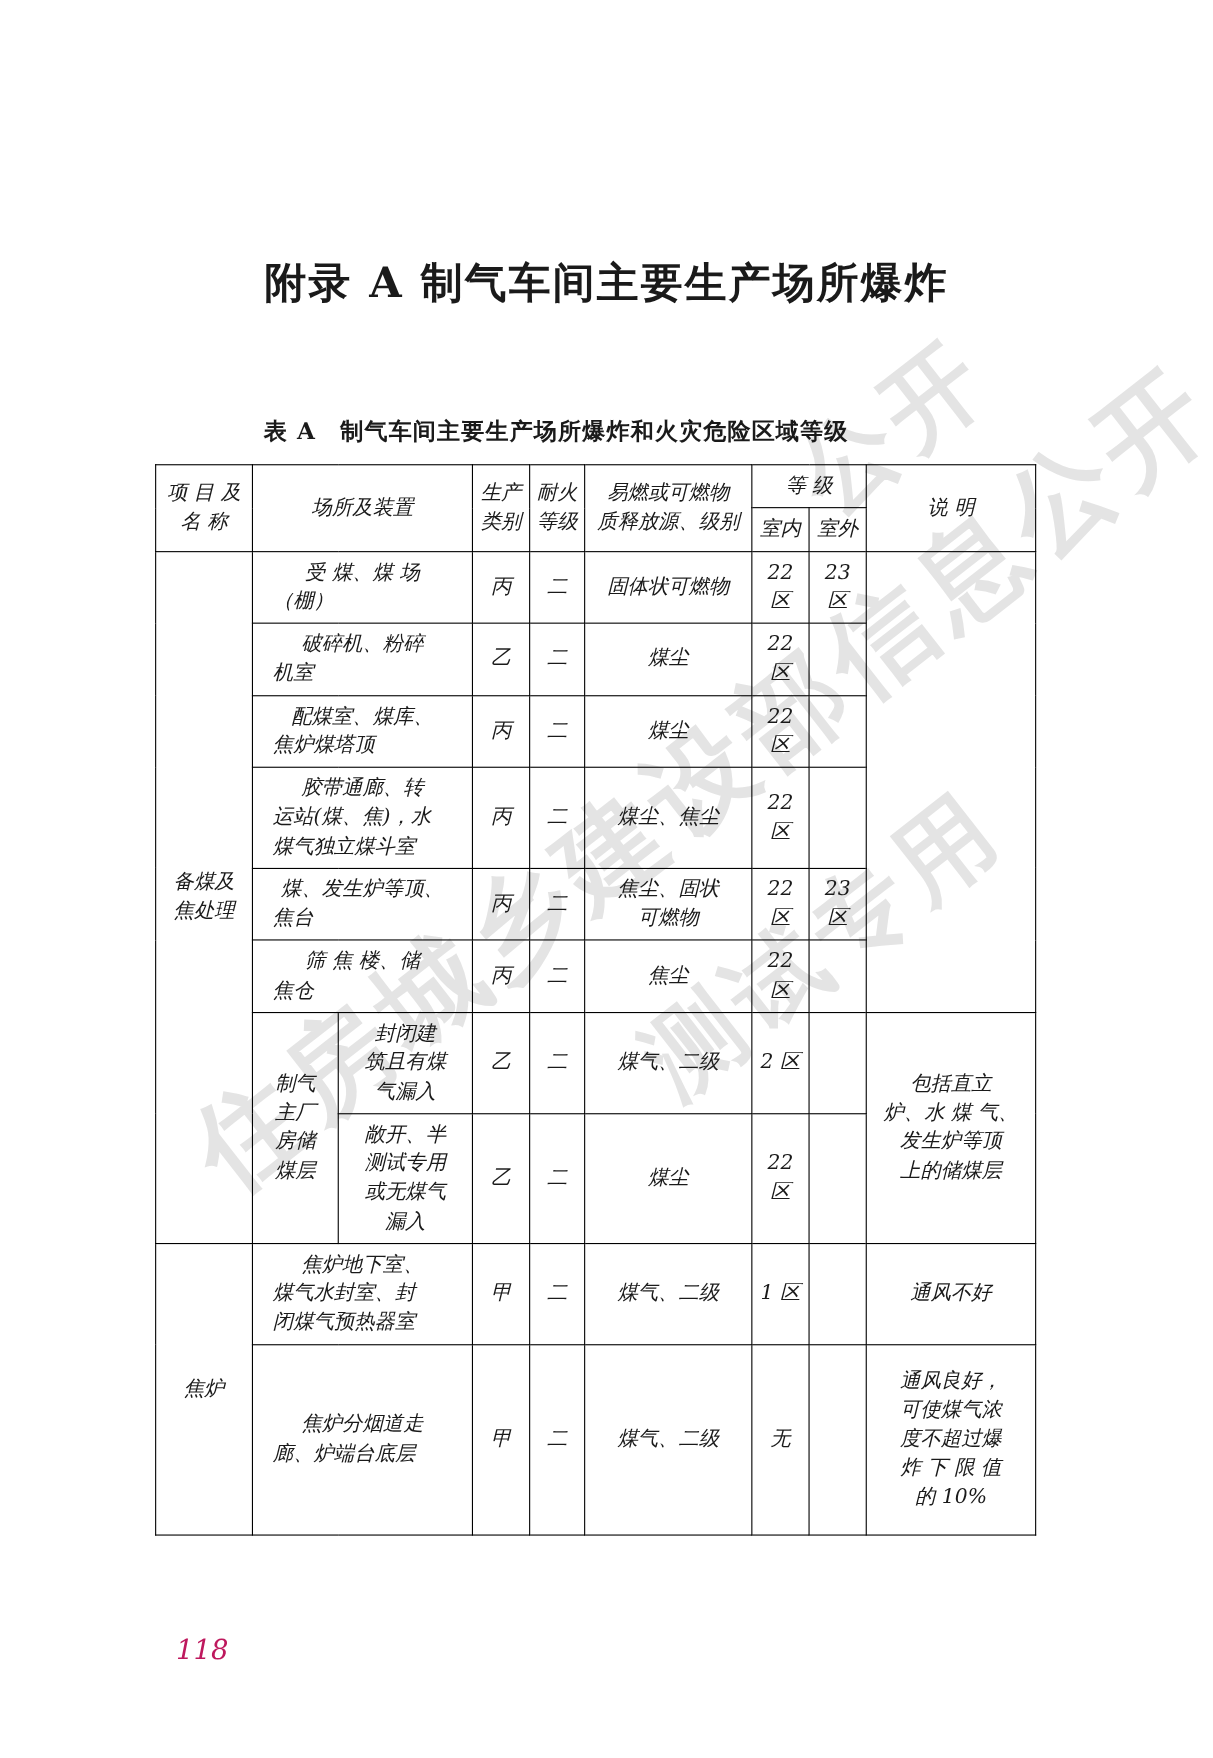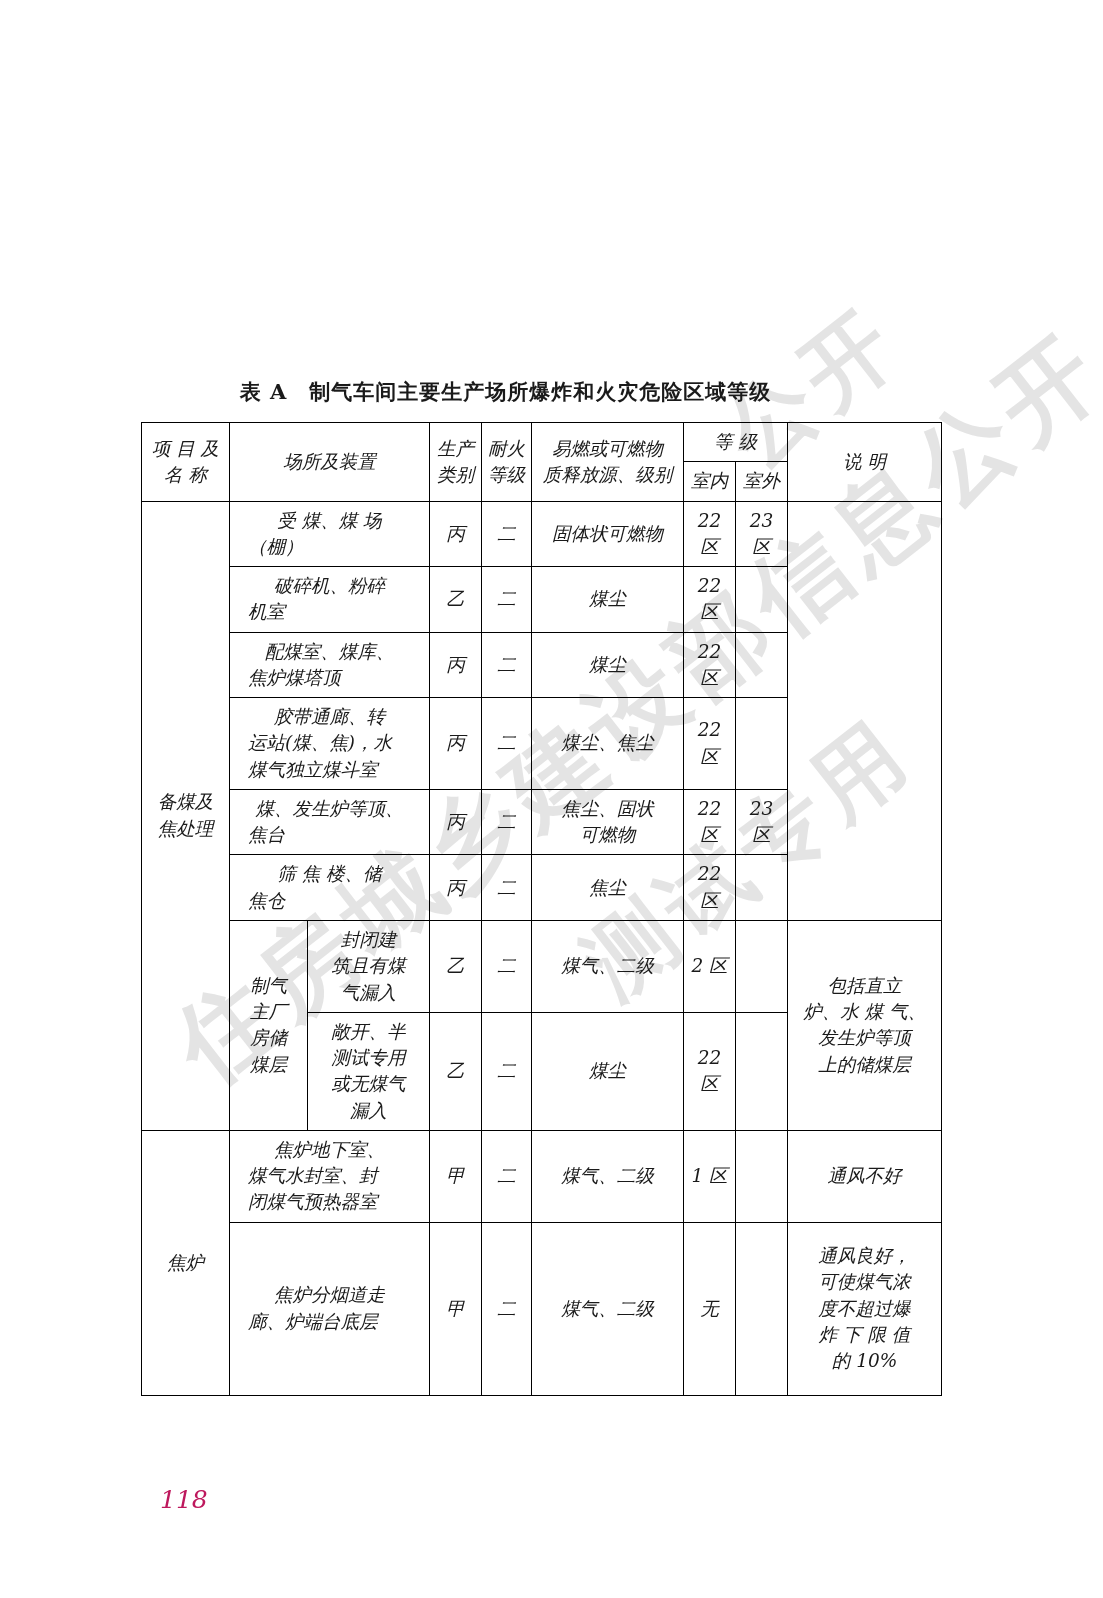--- a/index.html
+++ b/index.html
@@ -150,20 +150,21 @@
 
 <div class="page">
 
   <div class="watermark">
     <div class="wm-text wm1">住房城乡建设部信息公开</div>
     <div class="wm-text wm2">测试专用</div>
     <div class="wm-text wm3">公开</div>
   </div>
 
   <div class="appendix-title">
+    <span class="ln1">附录 A  制气车间主要生产场所爆炸</span>
   </div>
 
   <div class="table-caption">
     <span>表 A</span><span class="cap-gap"></span><span>制气车间主要生产场所爆炸和火灾危险区域等级</span>
   </div>
 
   <div class="tbl-wrap">
     <table class="main">
       <colgroup>
         <col style="width:88px">

